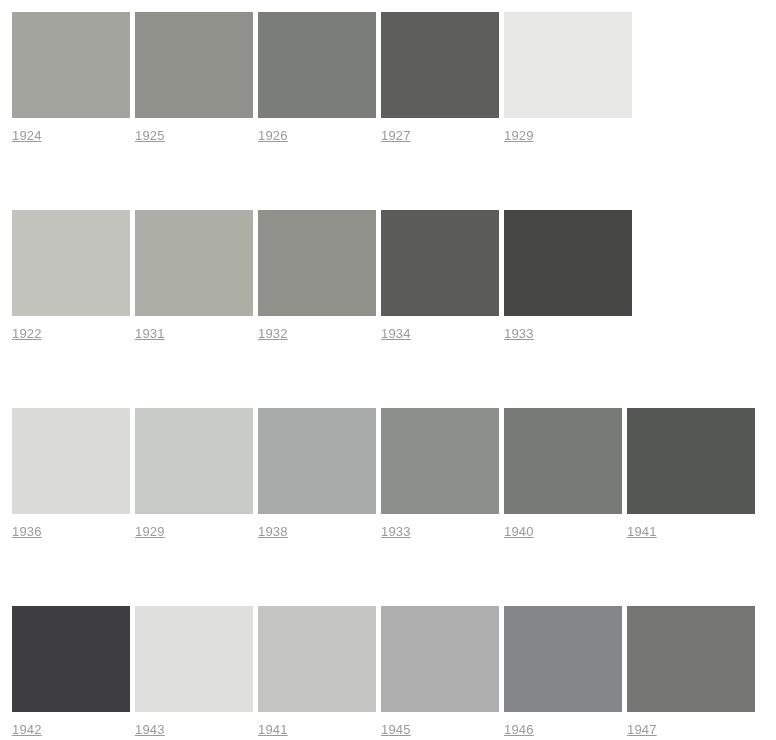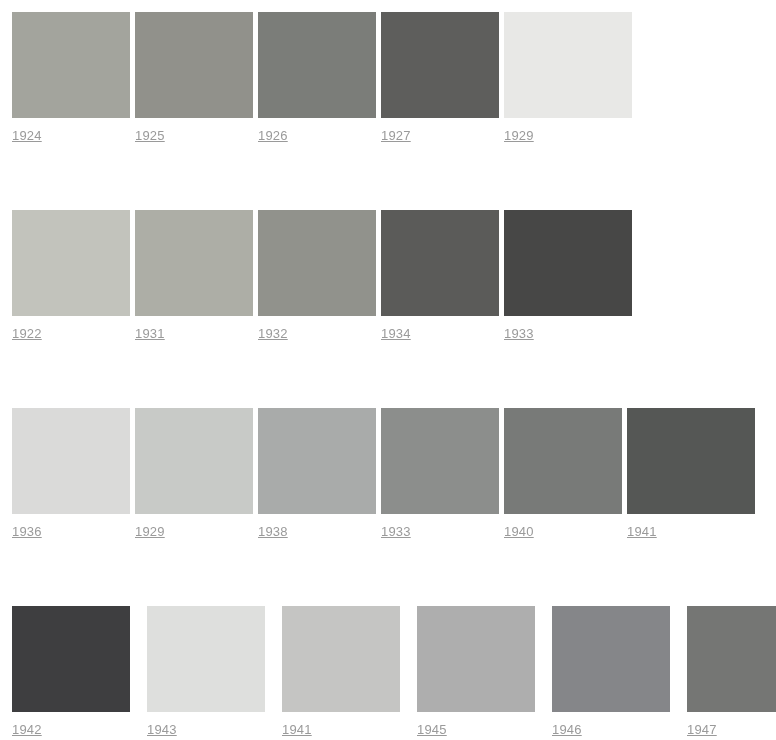--- a/index.html
+++ b/index.html
@@ -21,21 +21,20 @@
     padding-top: 12px;
   }
 
   .swatch-row {
     display: flex;
     width: 764px;
     margin-bottom: 66px;
   }
   .swatch-row:last-child {
     margin-bottom: 0;
-    gap: 12px;
   }
 
   .swatch-cell {
     width: 118px;
     margin-right: 5px;
     flex: 0 0 auto;
   }
   .swatch-cell:last-child {
     margin-right: 0;
     width: 128px;

